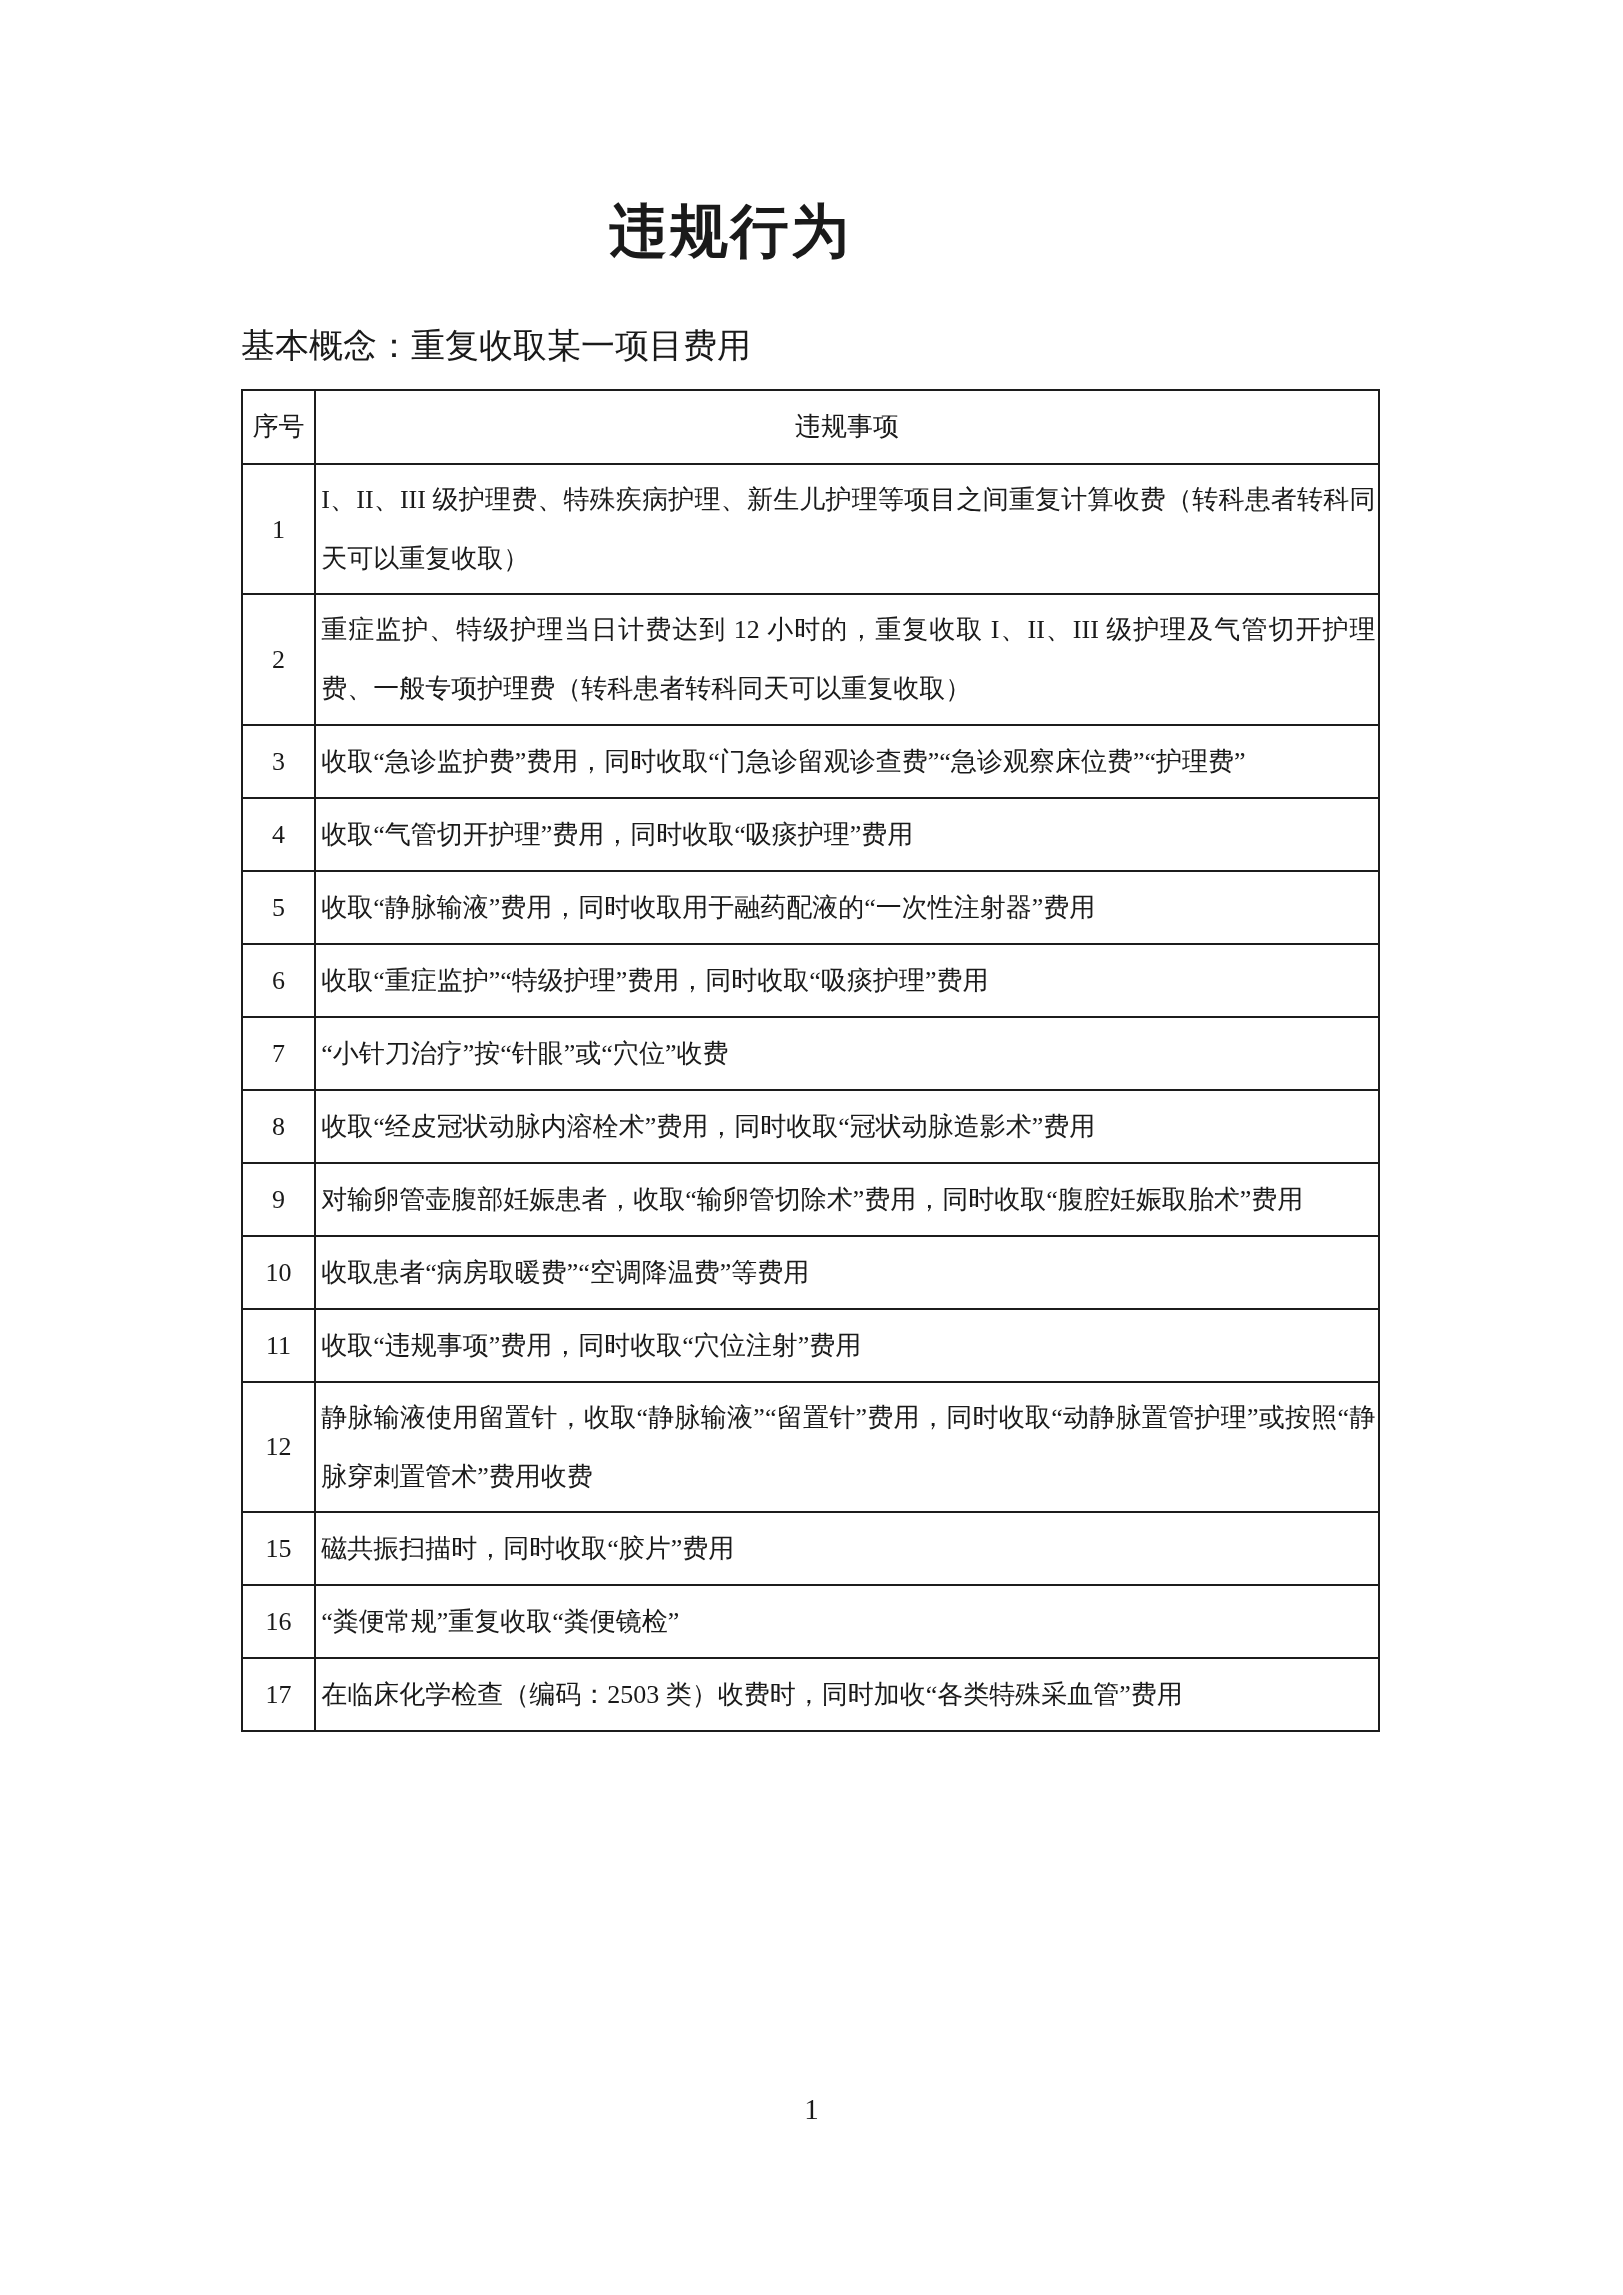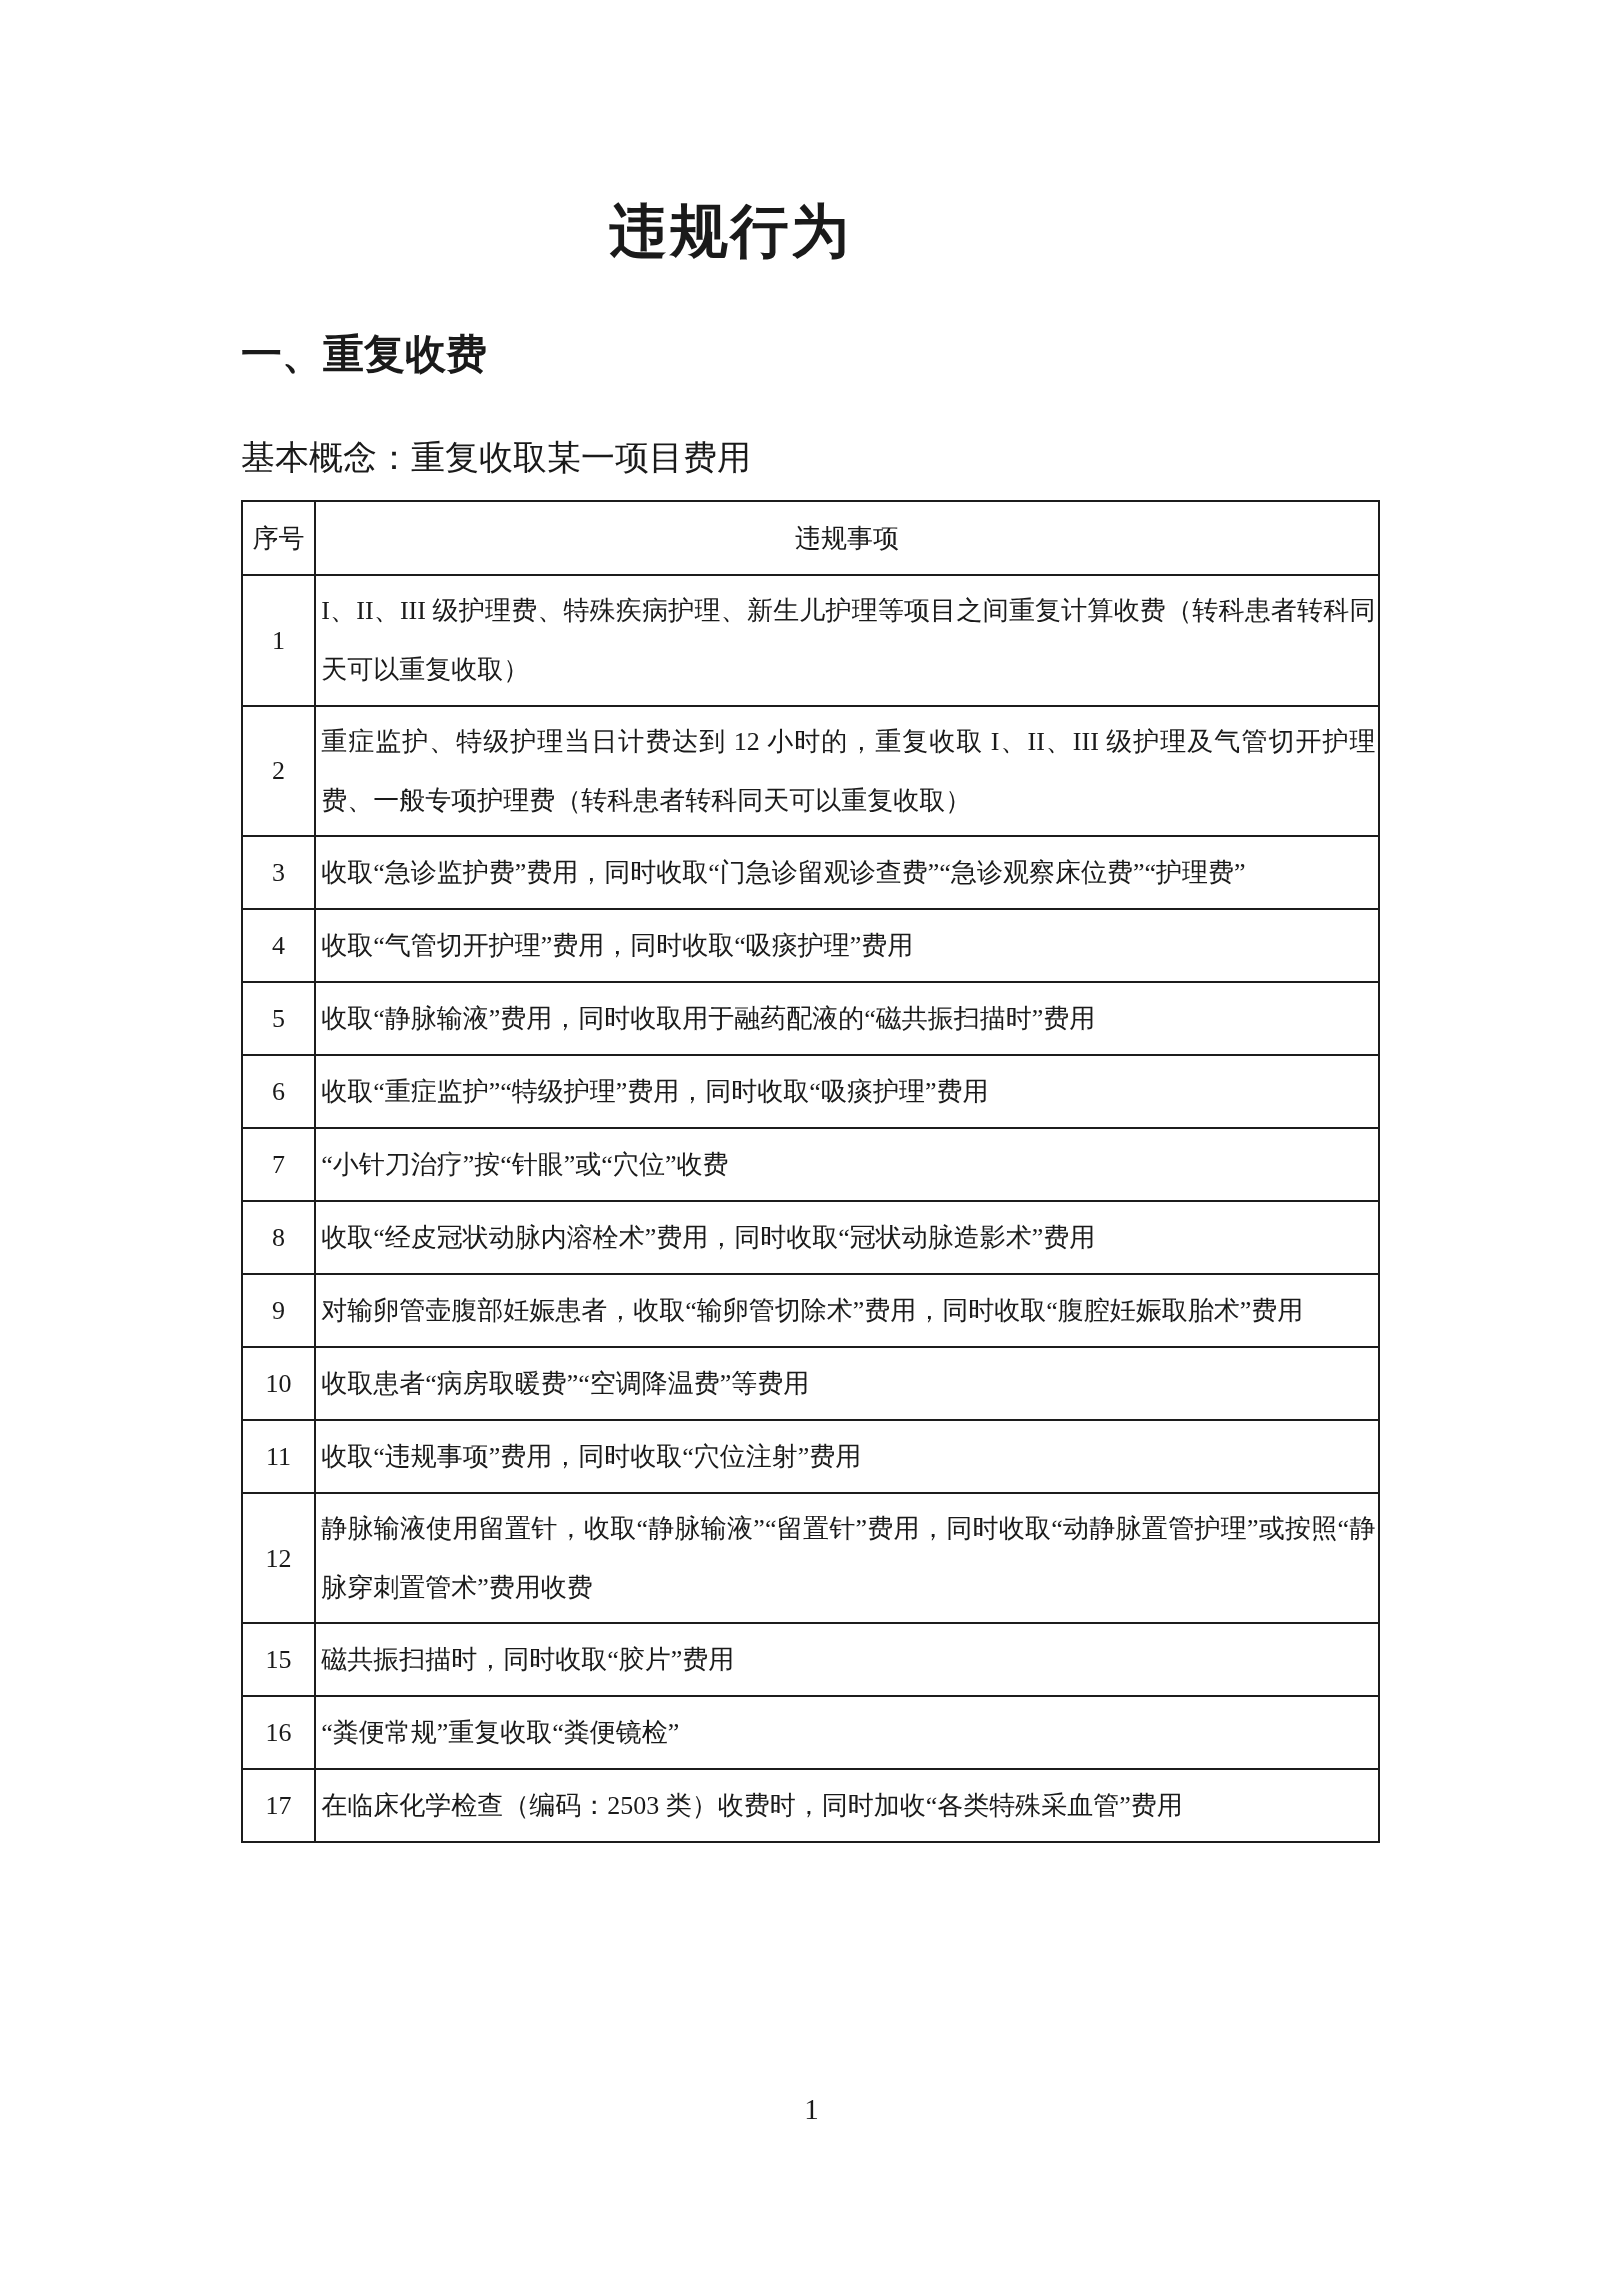--- a/index.html
+++ b/index.html
@@ -76,21 +76,20 @@
   }
 </style>
 </head>
 <body>
 
 <div class="page">
   <div class="content">
 
     <h1 class="doc-title">违规行为</h1>
 
-    <h2 class="section-heading">一、重复收费</h2>
 
     <p class="concept-line">
       <span class="label">基本概念：</span><span>重复收取某一项目费用</span>
     </p>
 
     <table class="violations">
       <colgroup>
         <col class="c-no">
         <col class="c-item">
       </colgroup>
@@ -116,21 +115,21 @@
     <td class="item">收取“急诊监护费”费用，同时收取“门急诊留观诊查费”“急诊观察床位费”“护理费”</td>
   </tr>
 
   <tr>
     <td class="no">4</td>
     <td class="item">收取“气管切开护理”费用，同时收取“吸痰护理”费用</td>
   </tr>
 
   <tr>
     <td class="no">5</td>
-    <td class="item">收取“静脉输液”费用，同时收取用于融药配液的“磁共振扫描时”费用</td>
+    <td class="item">收取“静脉输液”费用，同时收取用于融药配液的“一次性注射器”费用</td>
   </tr>
 
   <tr>
     <td class="no">6</td>
     <td class="item">收取“重症监护”“特级护理”费用，同时收取“吸痰护理”费用</td>
   </tr>
 
   <tr>
     <td class="no">7</td>
     <td class="item">“小针刀治疗”按“针眼”或“穴位”收费</td>

